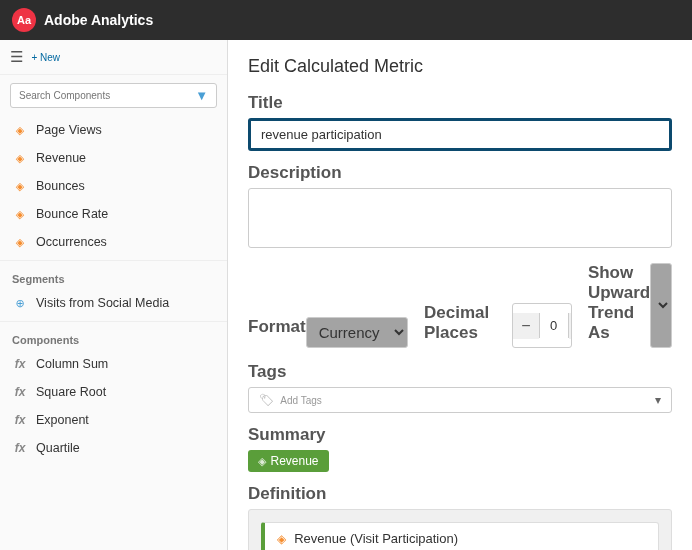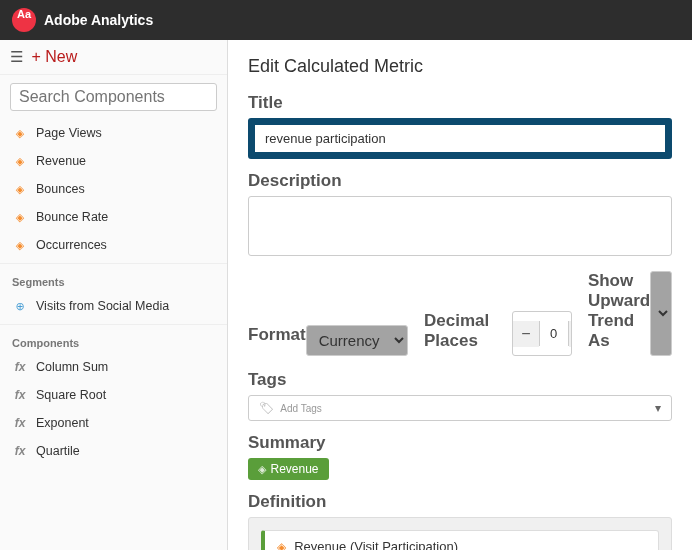--- a/index.html
+++ b/index.html
@@ -22,20 +22,21 @@
       color: #fff;
       font-weight: 600;
       font-size: 14px;
     }
     .nav-logo {
       width: 24px;
       height: 24px;
       background: #e34;
       border-radius: 50%;
       display: flex;
+      align-items: center;
       justify-content: center;
       color: white;
       font-size: 11px;
       font-weight: bold;
     }
     .nav-links {
       display: flex;
       gap: 18px;
       margin-left: 10px;
     }
@@ -76,39 +77,39 @@
     }
     .sidebar-hamburger {
       cursor: pointer;
       color: #555;
       font-size: 15px;
     }
     .new-btn {
       display: flex;
       align-items: center;
       gap: 4px;
-      color: #b91c1c;
-      cursor: pointer;
-      font-size: 16px;
+      color: #0369a1;
+      cursor: pointer;
+      font-size: 10px;
     }
 
     .search-bar {
       display: flex;
       align-items: center;
       margin: 8px 10px;
       border: 1px solid #ccc;
       border-radius: 3px;
       background: #fff;
       padding: 4px 8px;
     }
     .search-input {
       border: none;
       outline: none;
       flex: 1;
-      font-size: 16px;
+      font-size: 10px;
       color: #999;
       background: transparent;
     }
     .search-filter-icon {
       color: #4a9fd5;
       font-size: 13px;
       cursor: pointer;
     }
 
     .section-label {
@@ -158,21 +159,21 @@
     .form-label {
       font-size: 17px;
       font-weight: 600;
       color: #555;
       margin-bottom: 5px;
       display: block;
     }
 
     .text-input {
       width: 100%;
-      border: 7px solid #0c4a6e;
+      border: 3px solid #0c4a6e;
       border-radius: 3px;
       padding: 6px 10px;
       font-size: 13px;
       color: #333;
       outline: none;
       margin-bottom: 12px;
     }
 
     .textarea-input {
       width: 100%;

